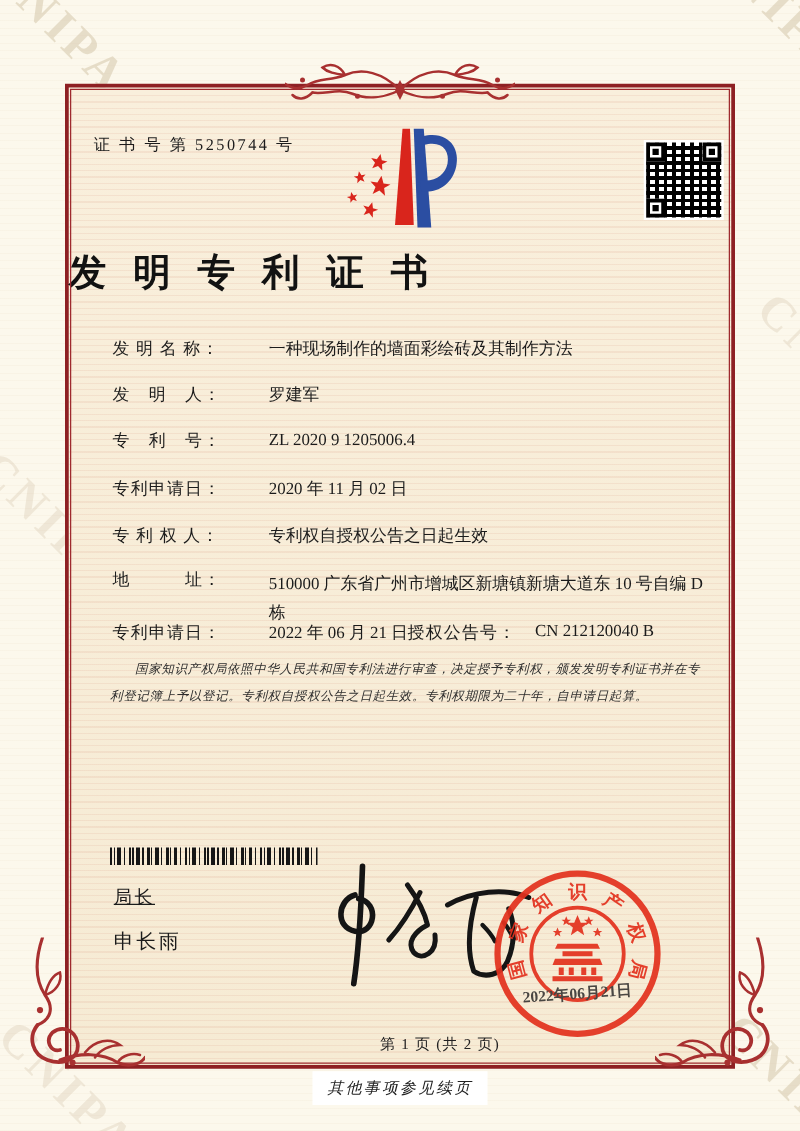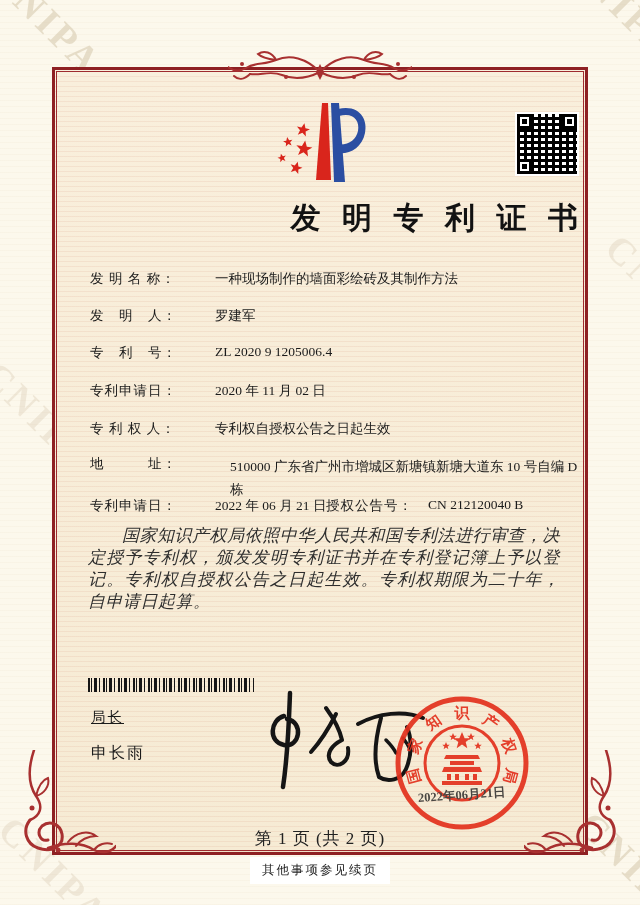--- a/index.html
+++ b/index.html
@@ -40,56 +40,56 @@
     position:absolute;inset:2px;
     background-image:
       repeating-linear-gradient(0deg,#000 0 3px,transparent 3px 6px),
       repeating-linear-gradient(90deg,#000 0 3px,#fff 3px 7px);
   }
   .finder{position:absolute;width:15px;height:15px;border:3px solid #000;background:#fff;box-sizing:border-box;}
   .finder::before{content:'';position:absolute;left:2px;top:2px;width:5px;height:5px;background:#000;}
   .f-tl{left:2px;top:2px;} .f-tr{right:2px;top:2px;} .f-bl{left:2px;bottom:2px;}
   
   .title{
-    position:absolute;left:0;top:128px;width:100%;text-align:right;
+    position:absolute;left:0;top:128px;width:100%;text-align:left;
     font-size:30px;font-weight:bold;letter-spacing:7px;color:#121212;
   }
   
   .row{position:absolute;left:0;width:100%;font-size:13.5px;color:#1b1b1b;}
   .row .lbl{position:absolute;left:35px;letter-spacing:1px;white-space:nowrap;}
   .row .val{position:absolute;left:160px;white-space:nowrap;}
-  .row .val.wrap{white-space:normal;width:352px;line-height:23px;margin-left:15px;}
+  .row .val.wrap{white-space:normal;width:352px;line-height:23px;}
   .row .lbl2{position:absolute;left:271px;letter-spacing:1px;white-space:nowrap;}
   .row .val2{position:absolute;left:373px;white-space:nowrap;}
   
   .paras{
     position:absolute;left:33px;top:455px;width:472px;
-    font-size:17px;line-height:22px;color:#2e2e2e;font-style:italic;letter-spacing:0.5px;
+    font-size:10px;line-height:22px;color:#2e2e2e;font-style:italic;letter-spacing:0.5px;
   }
   .paras p{margin:0;text-indent:2em;text-align:justify;}
   
   .barcode{
     position:absolute;left:33px;top:608px;width:166px;height:14px;
     background:repeating-linear-gradient(90deg,
       #161616 0 2px,transparent 2px 3px,
       #161616 3px 4px,transparent 4px 6px,
       #161616 6px 9px,transparent 9px 11px,
       #161616 11px 12px,transparent 12px 15px);
   }
   
   .signer-title{position:absolute;left:36px;top:638px;font-size:14.5px;color:#1b1b1b;letter-spacing:2px;text-decoration:underline;}
   .signer-name{position:absolute;left:36px;top:673px;font-size:16px;color:#1b1b1b;letter-spacing:2px;}
   .sig{position:absolute;left:205px;top:618px;width:175px;height:105px;}
   
   .seal{position:absolute;left:337px;top:623px;width:140px;height:140px;opacity:0.93;}
   
-  .page-info{position:absolute;left:0;top:757px;width:100%;text-align:center;font-size:17px;color:#222;letter-spacing:1px;}
+  .page-info{position:absolute;left:0;top:757px;width:100%;text-align:center;font-size:12px;color:#222;letter-spacing:1px;padding-left:32px;}
   .note-strip{
     position:absolute;left:50%;top:857px;transform:translateX(-50%);
-    background:#ffffff;padding:5px 12px;font-size:12.5px;
+    background:#ffffff;padding:5px 12px;font-size:12.5px;font-style:italic;
     color:#222;letter-spacing:2px;white-space:nowrap;
   }
   
   .orn-top{position:absolute;left:228px;top:42px;width:184px;height:48px;}
   .flourish{position:absolute;width:92px;height:108px;}
   .fl-bl{left:24px;top:750px;}
   .fl-br{left:524px;top:750px;transform:scaleX(-1);}
 </style>
 </head>
 <body>
@@ -99,20 +99,21 @@
 <div class="wm light" style="left:175px;top:110px;">CNIPA</div>
 <div class="wm" style="left:390px;top:280px;">CNIPA</div>
 <div class="wm light" style="left:-30px;top:395px;">CNIPA</div>
 <div class="wm light" style="left:592px;top:268px;">CNIPA</div>
 <div class="wm" style="left:150px;top:552px;">CNIPA</div>
 <div class="wm" style="left:565px;top:845px;">CNIPA</div>
 <div class="wm light" style="left:-15px;top:850px;">CNIPA</div>
 
 <div class="frame">
 
+  <div class="cert-no">证 书 号 第 5250744 号</div>
 
   <svg class="logo" viewBox="0 0 98 84">
     <g fill="#d9251c">
       <polygon points="0,-10 2.9,-3.1 9.5,-3.1 4.1,1.2 5.9,8.1 0,4 -5.9,8.1 -4.1,1.2 -9.5,-3.1 -2.9,-3.1" transform="translate(33,30) scale(0.7) rotate(12)"></polygon>
       <polygon points="0,-10 2.9,-3.1 9.5,-3.1 4.1,1.2 5.9,8.1 0,4 -5.9,8.1 -4.1,1.2 -9.5,-3.1 -2.9,-3.1" transform="translate(18,42) scale(0.5) rotate(-10)"></polygon>
       <polygon points="0,-10 2.9,-3.1 9.5,-3.1 4.1,1.2 5.9,8.1 0,4 -5.9,8.1 -4.1,1.2 -9.5,-3.1 -2.9,-3.1" transform="translate(34,49) scale(0.85) rotate(8)"></polygon>
       <polygon points="0,-10 2.9,-3.1 9.5,-3.1 4.1,1.2 5.9,8.1 0,4 -5.9,8.1 -4.1,1.2 -9.5,-3.1 -2.9,-3.1" transform="translate(12,58) scale(0.45) rotate(-14)"></polygon>
       <polygon points="0,-10 2.9,-3.1 9.5,-3.1 4.1,1.2 5.9,8.1 0,4 -5.9,8.1 -4.1,1.2 -9.5,-3.1 -2.9,-3.1" transform="translate(26,68) scale(0.65) rotate(16)"></polygon>
       <polygon points="52,3 58,3 61,80 46,80"></polygon>
     </g>

